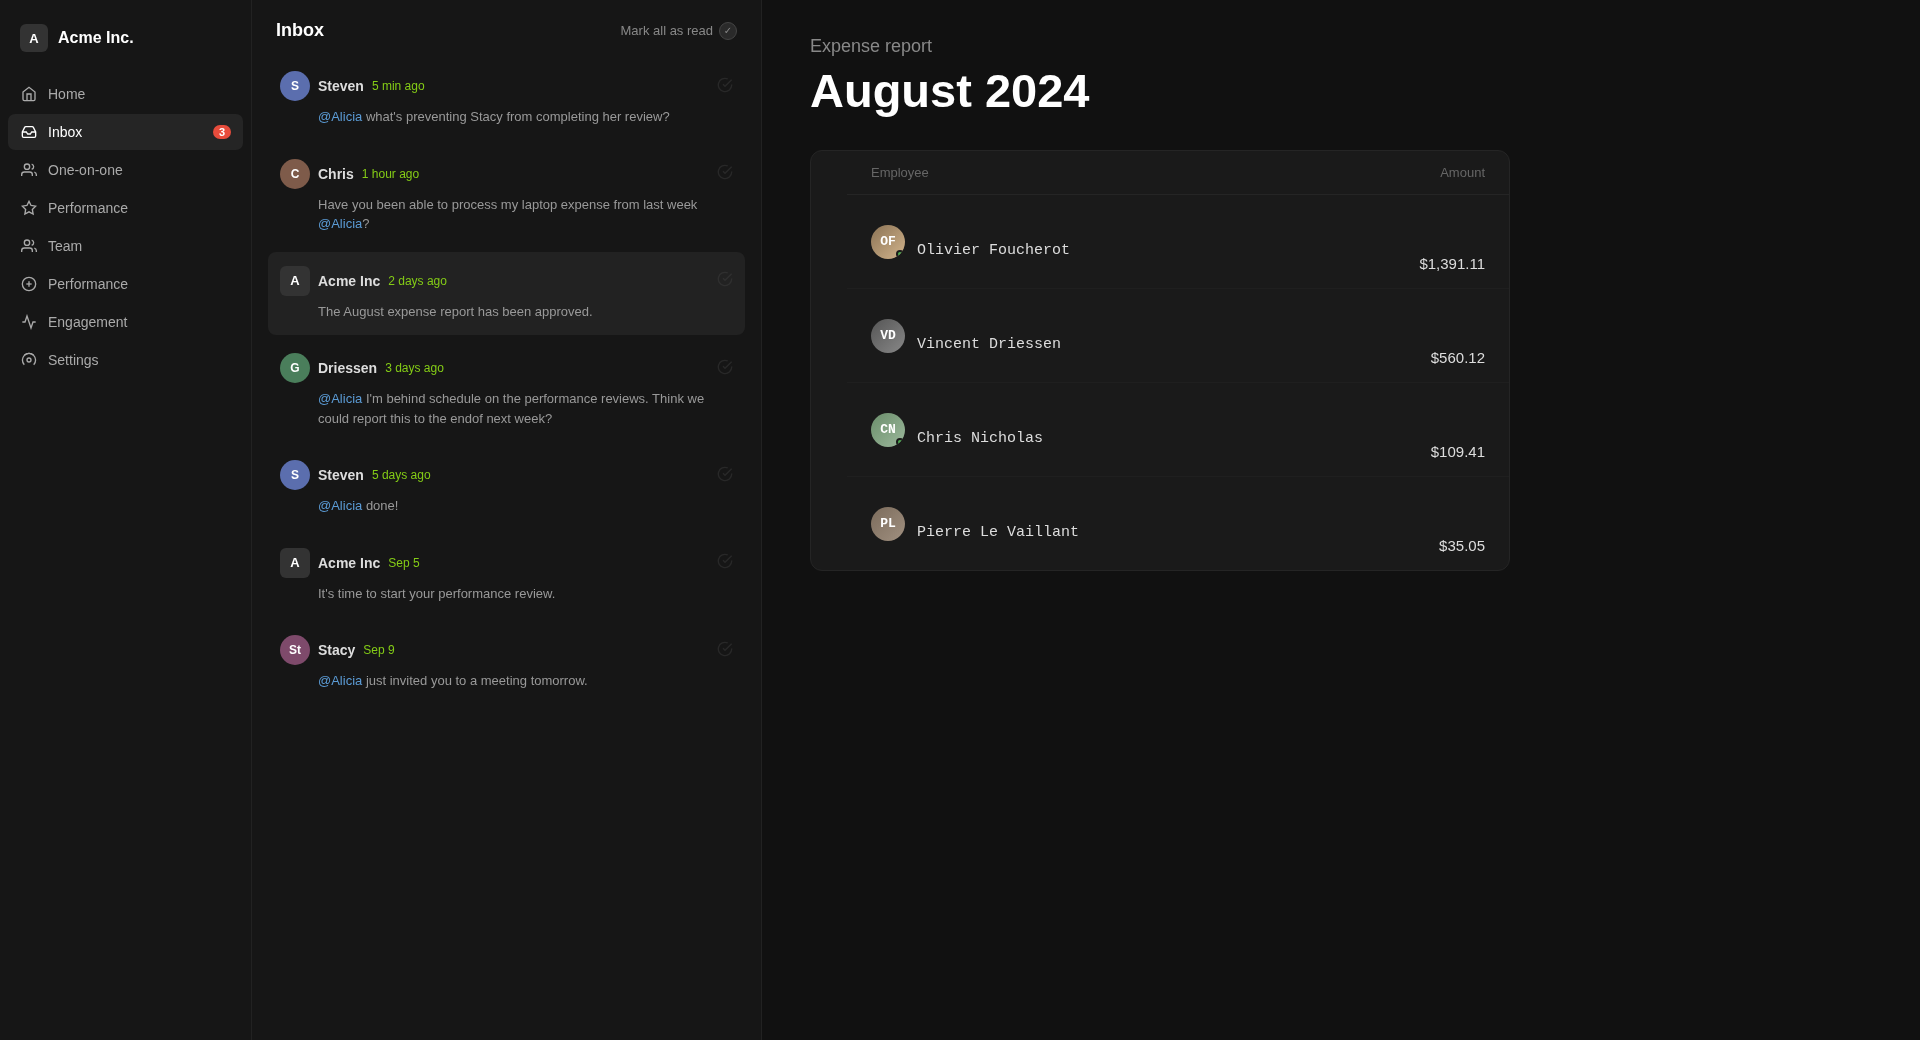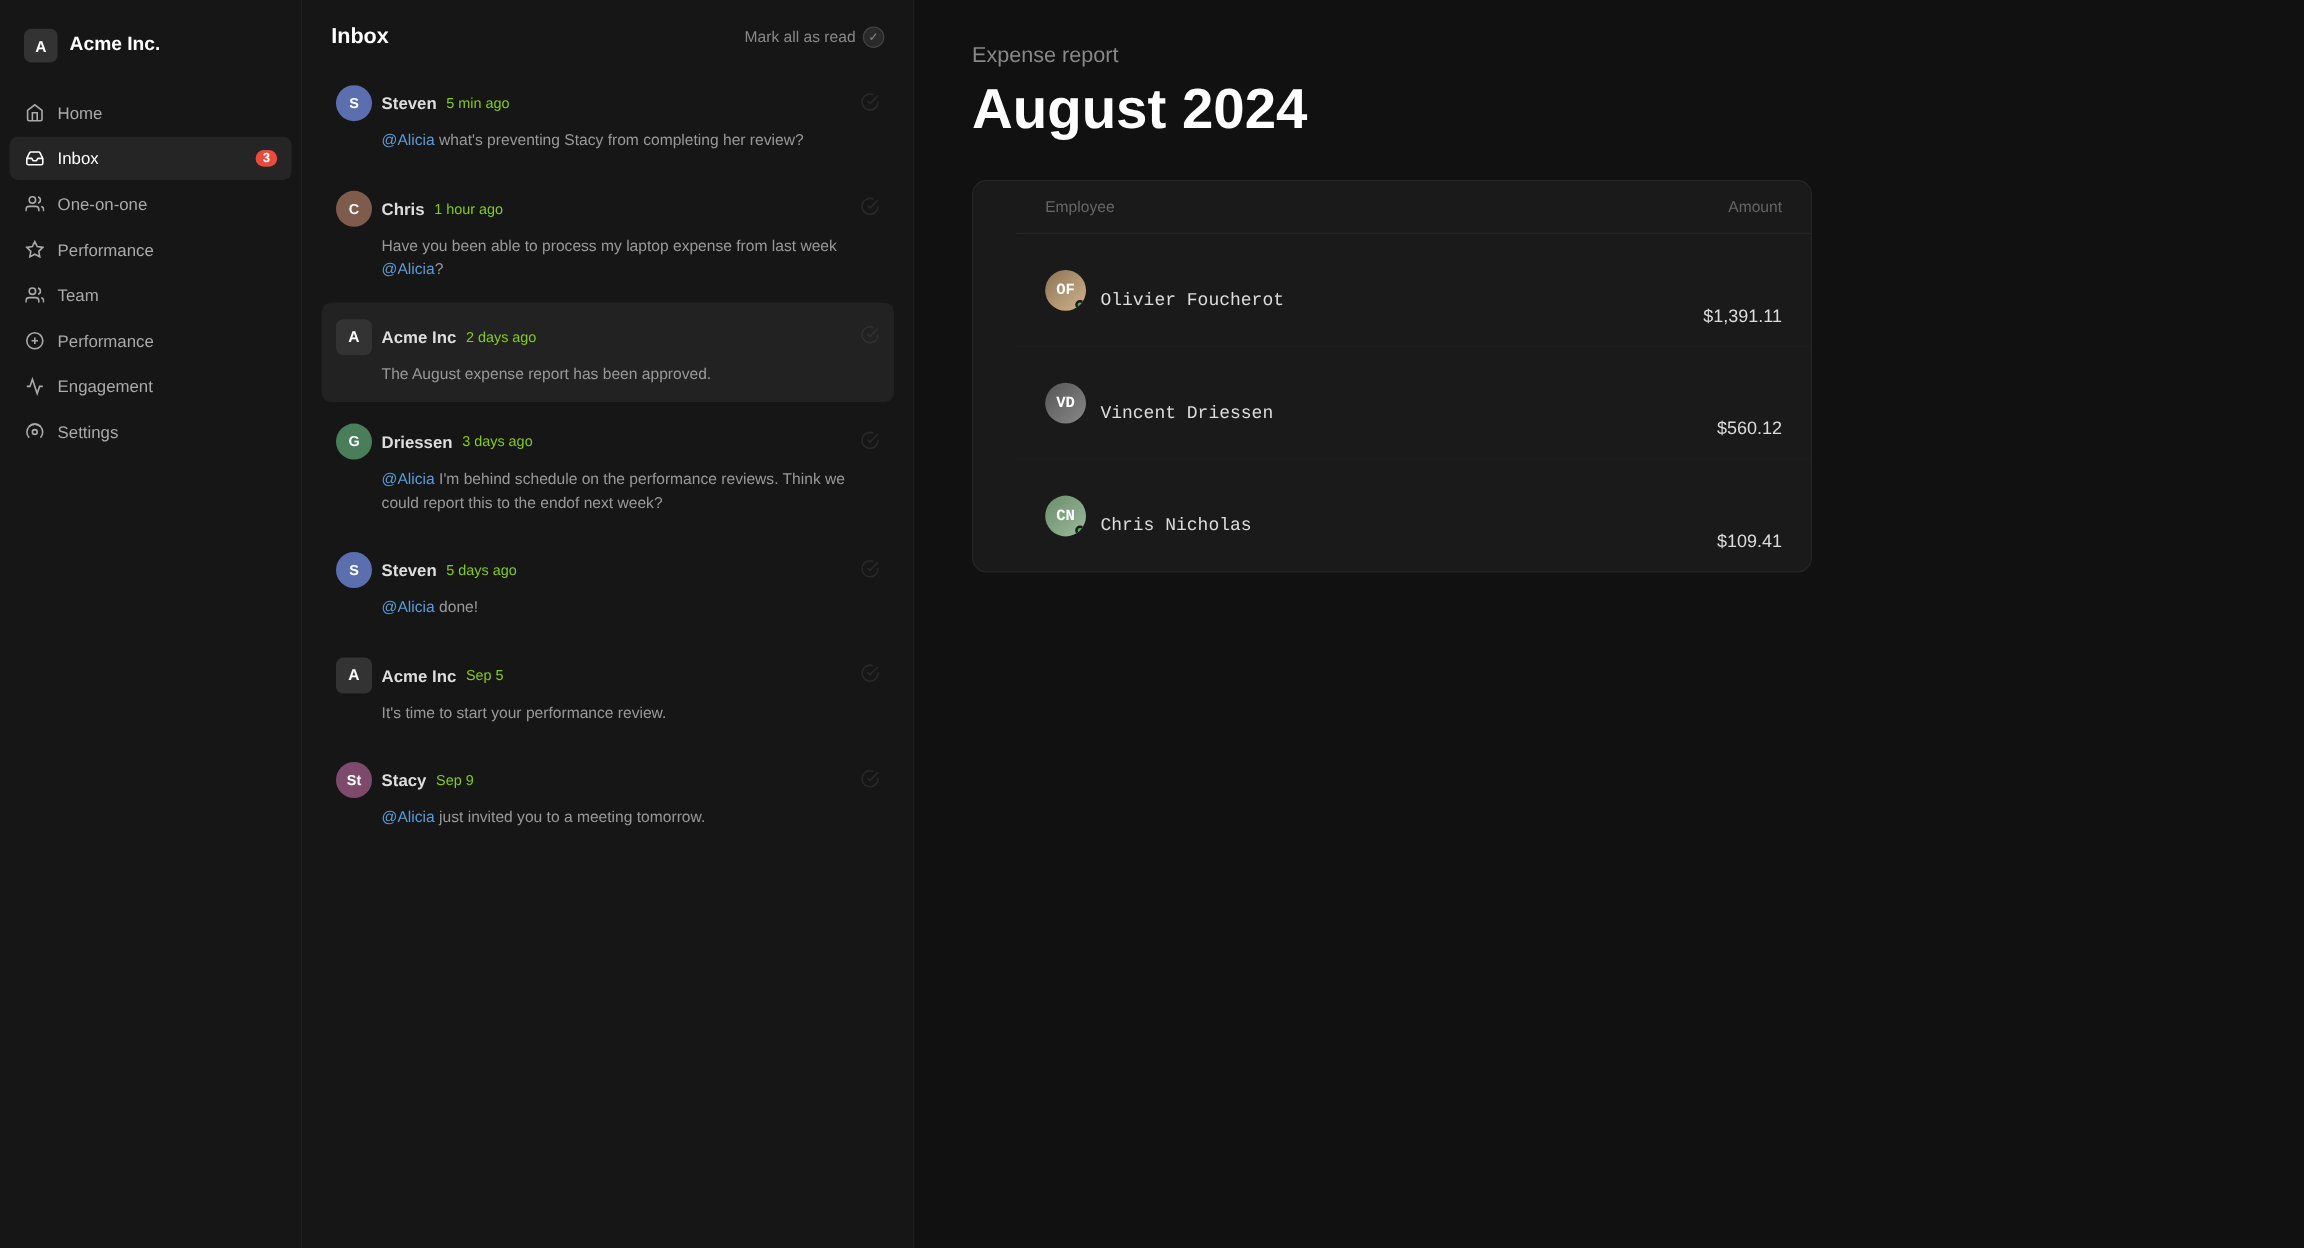--- a/index.html
+++ b/index.html
@@ -502,15 +502,22 @@
           </div>
           <span class="emp-amount">$560.12</span>
         </div>
         <div class="expense-row">
           <div class="employee-info">
             <div class="emp-avatar face-chris">CN<div class="online-dot"></div></div>
             <span class="emp-name">Chris Nicholas</span>
           </div>
           <span class="emp-amount">$109.41</span>
         </div>
+        <div class="expense-row">
+          <div class="employee-info">
+            <div class="emp-avatar face-pierre">PL</div>
+            <span class="emp-name">Pierre Le Vaillant</span>
+          </div>
+          <span class="emp-amount">$35.05</span>
+        </div>
       </div>
   </div>
 </main>
 
 </body></html>

